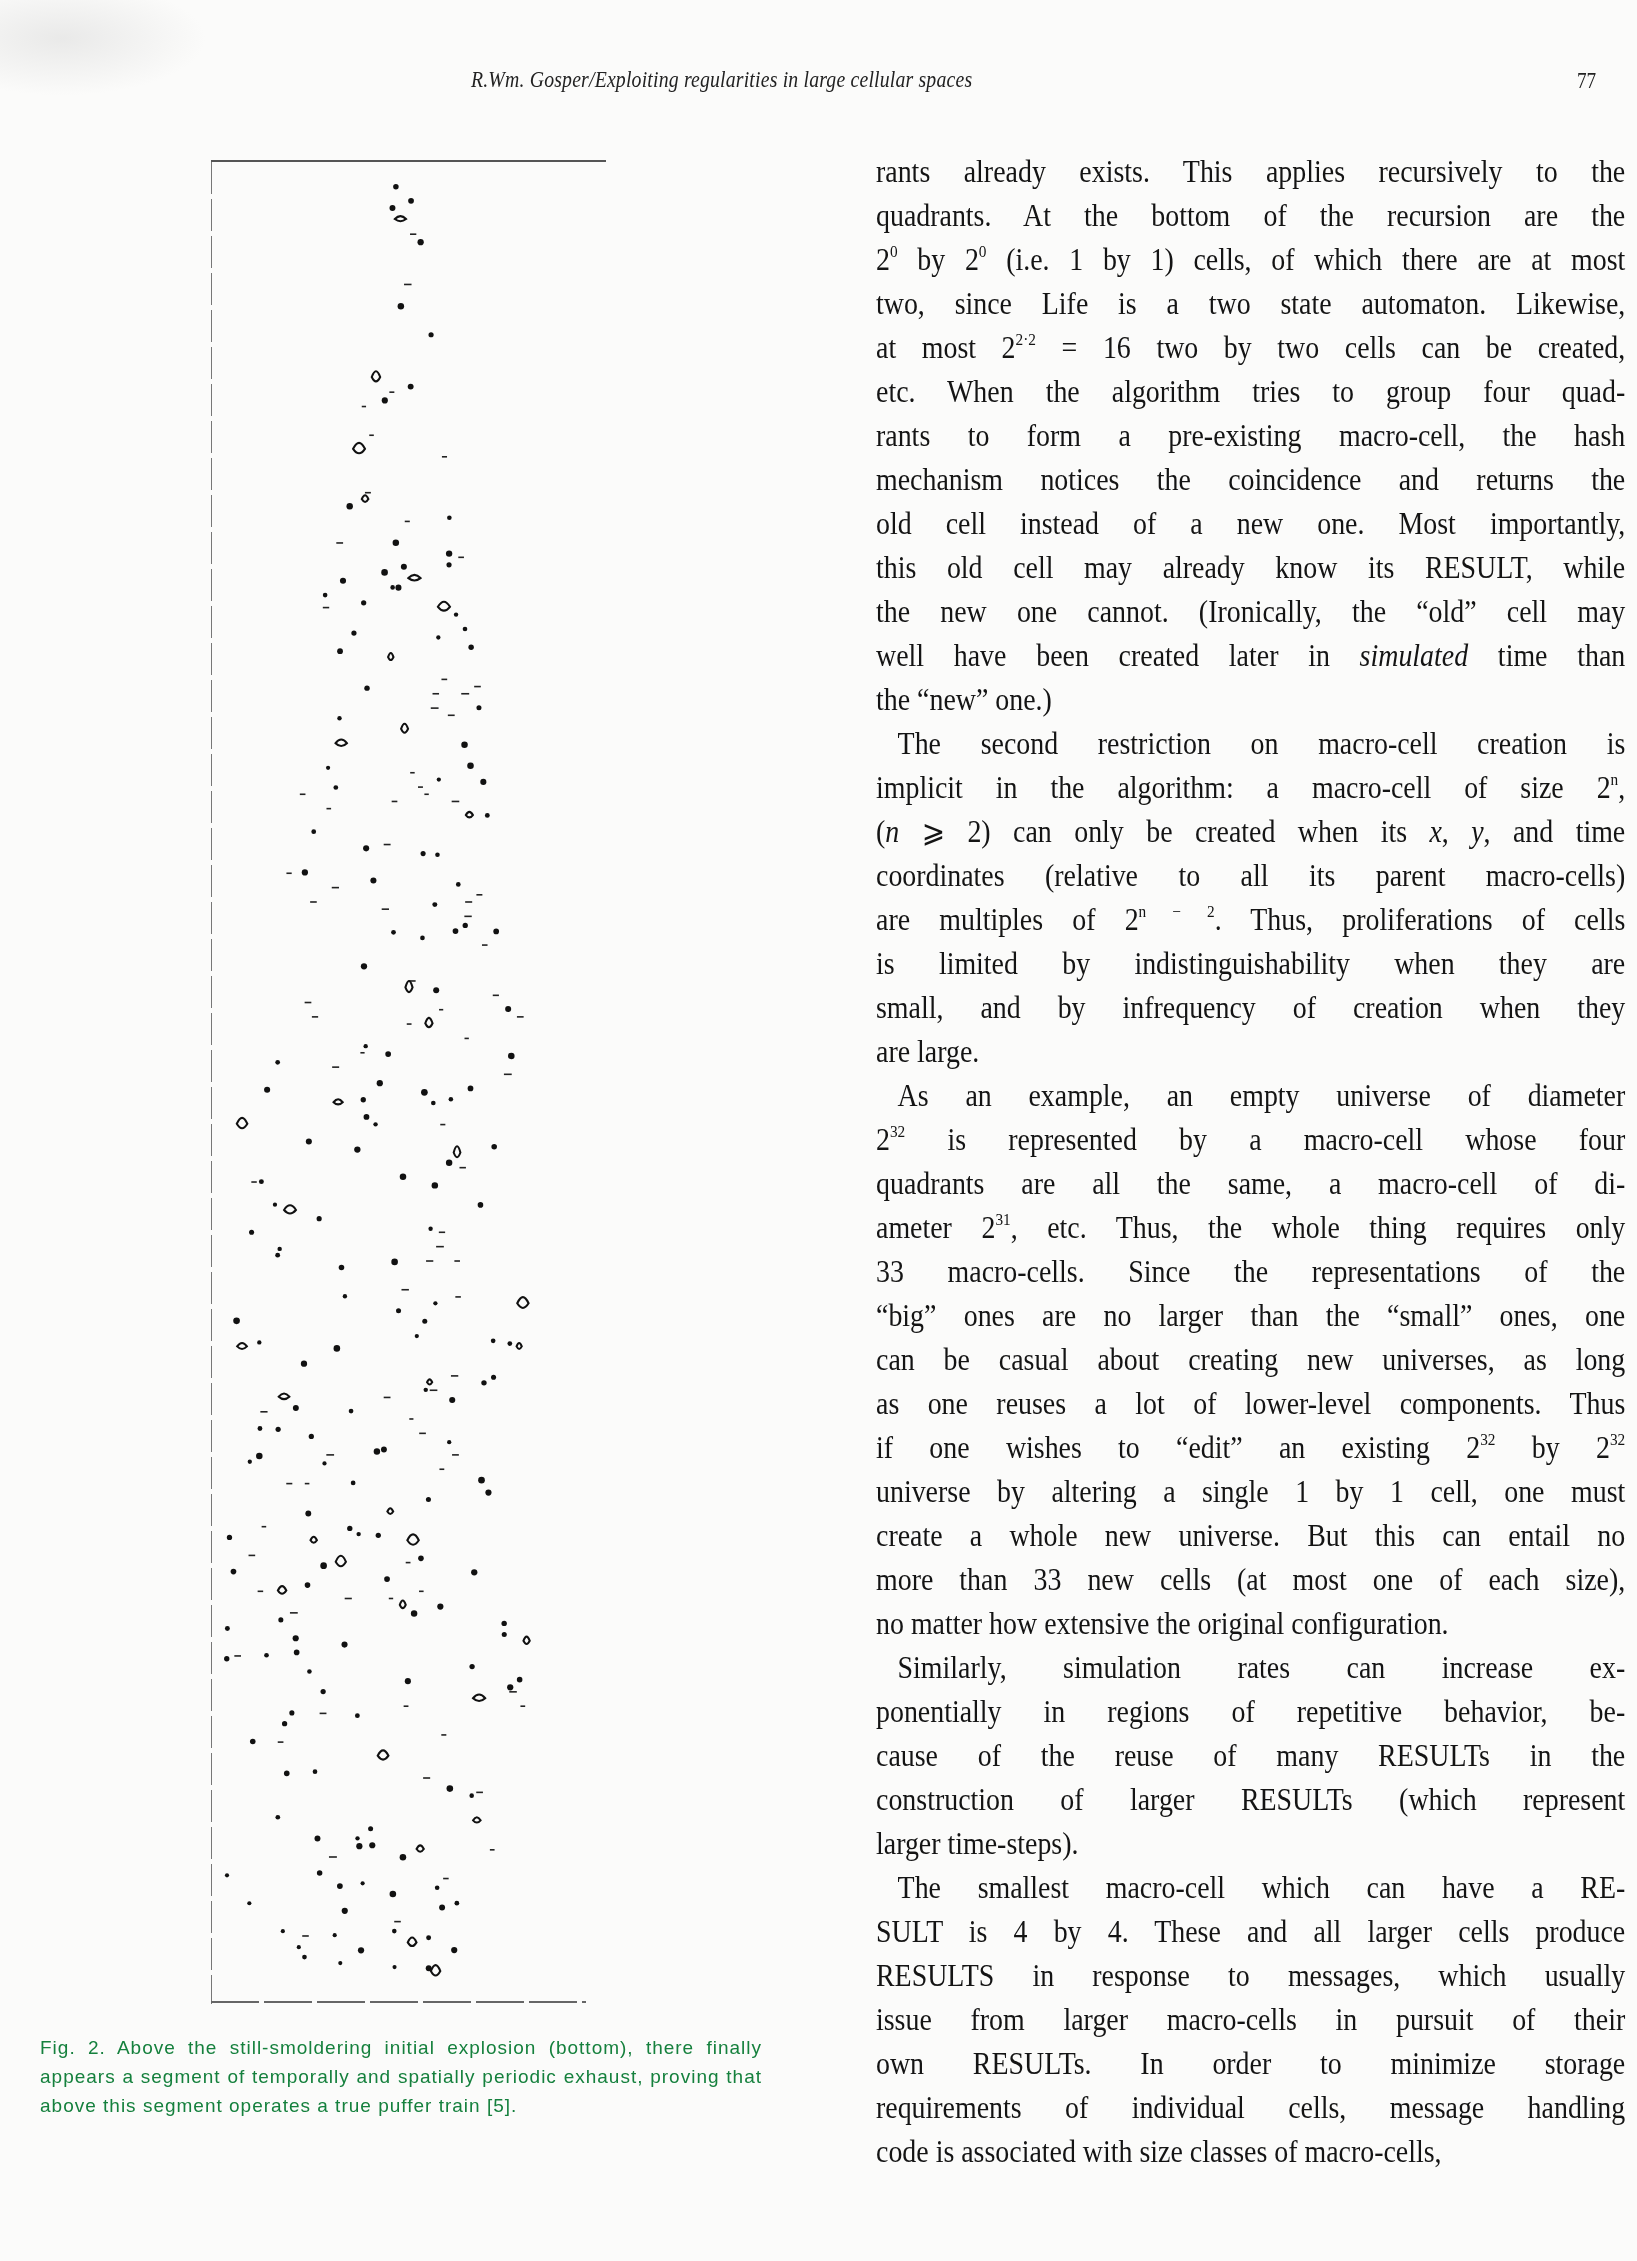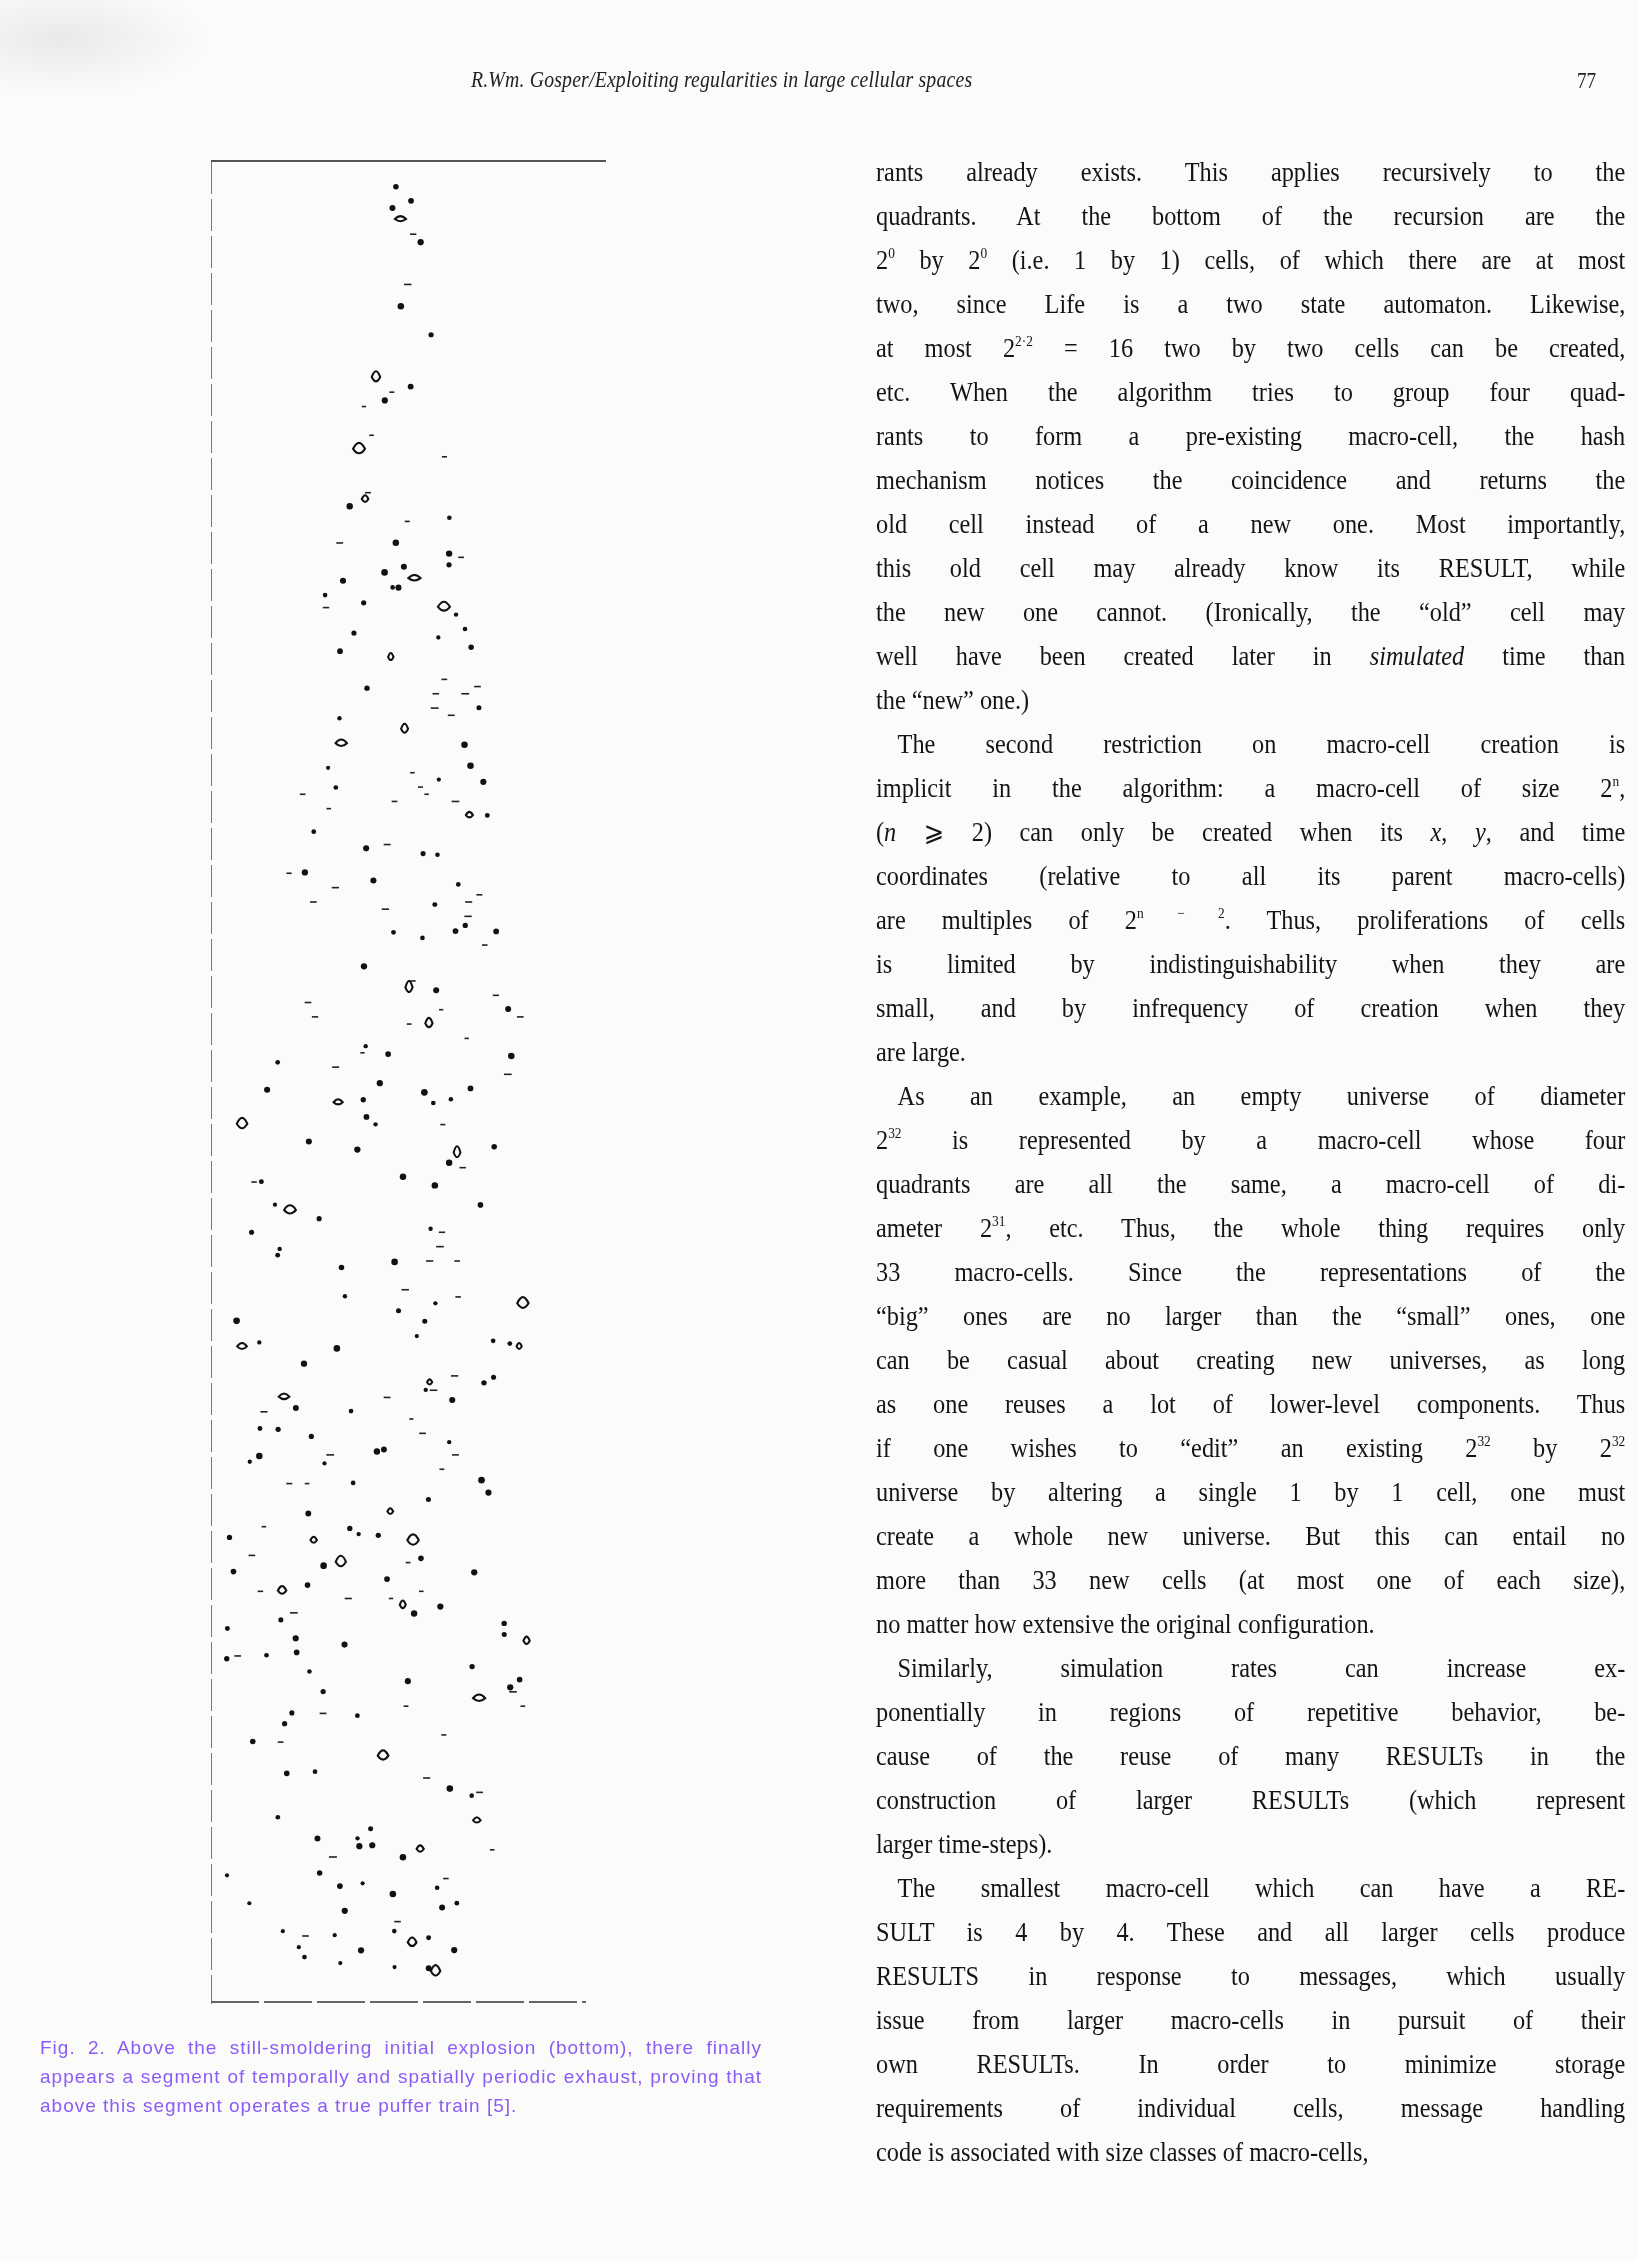--- a/index.html
+++ b/index.html
@@ -40,27 +40,27 @@
       background: repeating-linear-gradient(to bottom, #777 0 32px, transparent 32px 37px);
     }
     .figure-frame .bottom-rule {
       position: absolute; left: 0; bottom: 0; width: 375px; height: 1.6px;
       background: repeating-linear-gradient(to right, #666 0 48px, transparent 48px 53px);
     }
     #pattern-svg { position: absolute; left: 211px; top: 160px; }
     .caption {
       position: absolute; left: 40px; top: 2033px; width: 722px;
       font-family: "Liberation Sans", "DejaVu Sans", sans-serif;
-      font-size: 19px; line-height: 29px; color: #8b5cf6;
+      font-size: 19px; line-height: 29px; color: #15803d;
       text-align: justify; letter-spacing: 1px;
     }
     
     .column {
       position: absolute; left: 876px; top: 150px; width: 750px;
-      font-size: 27px; line-height: 44px;
+      font-size: 31px; line-height: 44px;
       text-align: justify; letter-spacing: 0px;
     }
     .column .line { display: block; text-align-last: justify; white-space: nowrap; transform: scaleX(0.9); transform-origin: left center; width: 111%; }
     .column .line.last { text-align-last: left; }
     .column .line.indent { padding-left: 24px; box-sizing: border-box; }
     sup { font-size: 0.55em; vertical-align: 0.75em; line-height: 0; }
   </style>
 </head>
 <body>
 

